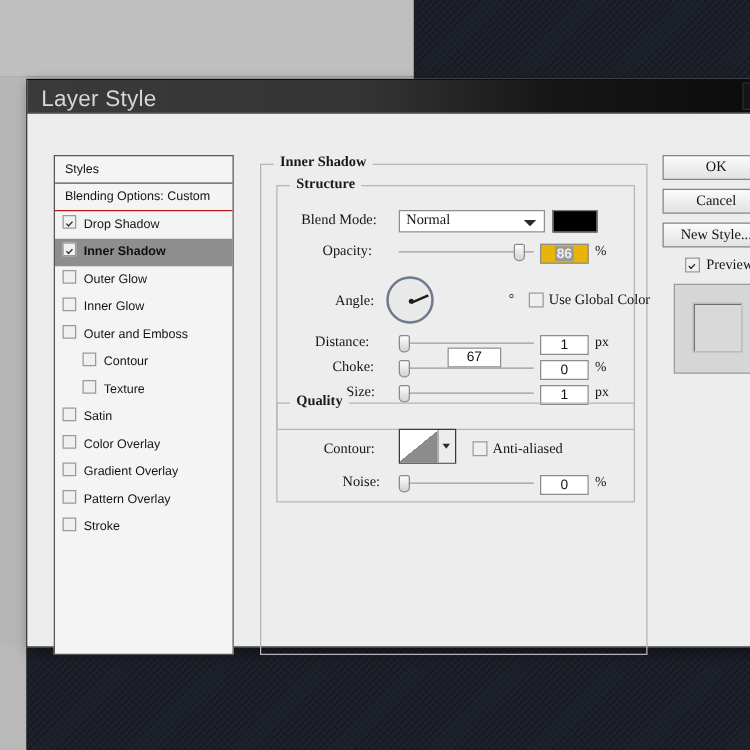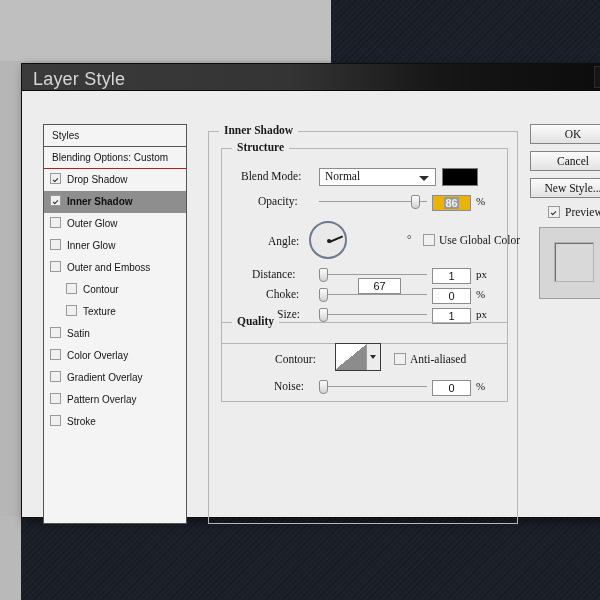--- a/index.html
+++ b/index.html
@@ -236,21 +236,21 @@
             <div class="knob" style="left:0;"></div>
           </div>
           <div class="numbox" style="left:196px;top:1px;width:39px;"><span>1</span></div>
           <span class="unit" style="left:240px;top:1px;">px</span>
         </div>
       </div>
 
       <div class="group" id="grpQuality">
         <div class="gtitle">Quality</div>
 
-        <div class="frow" style="left:30px;top:24px;width:260px;height:28px;text-align:right;">
+        <div class="frow" style="left:14px;top:24px;width:260px;height:28px;text-align:right;">
           <span class="flabel" style="right:auto;left:23px;top:6px;">Contour:</span>
           <div id="contourbox">
             <div class="curve"></div>
             <div class="dd"></div>
           </div>
           <span class="chk" style="left:142px;top:6px;"></span>
           <span class="chklabel" style="left:158px;top:6px;">Anti-aliased</span>
         </div>
 
         <div class="frow" style="left:14px;top:56px;width:260px;">

